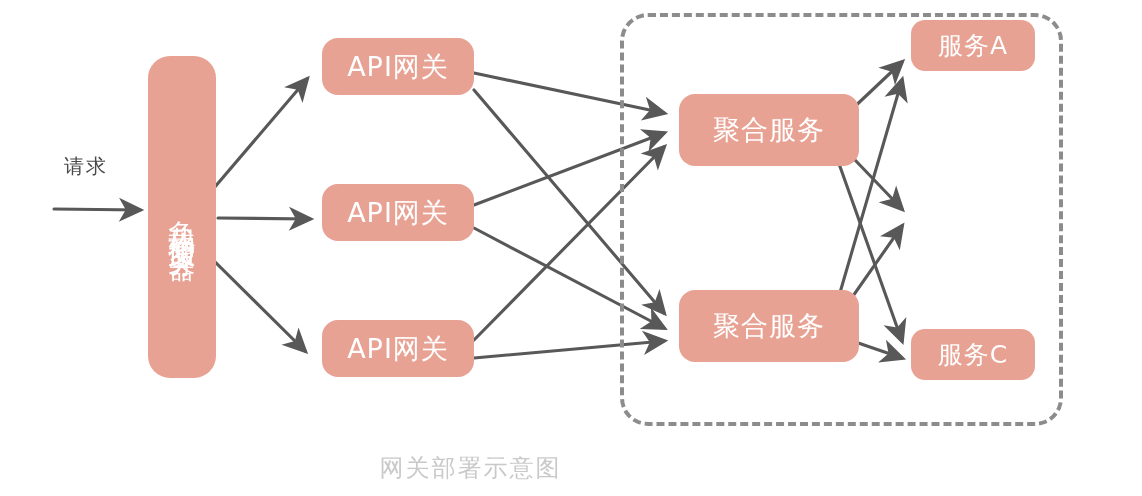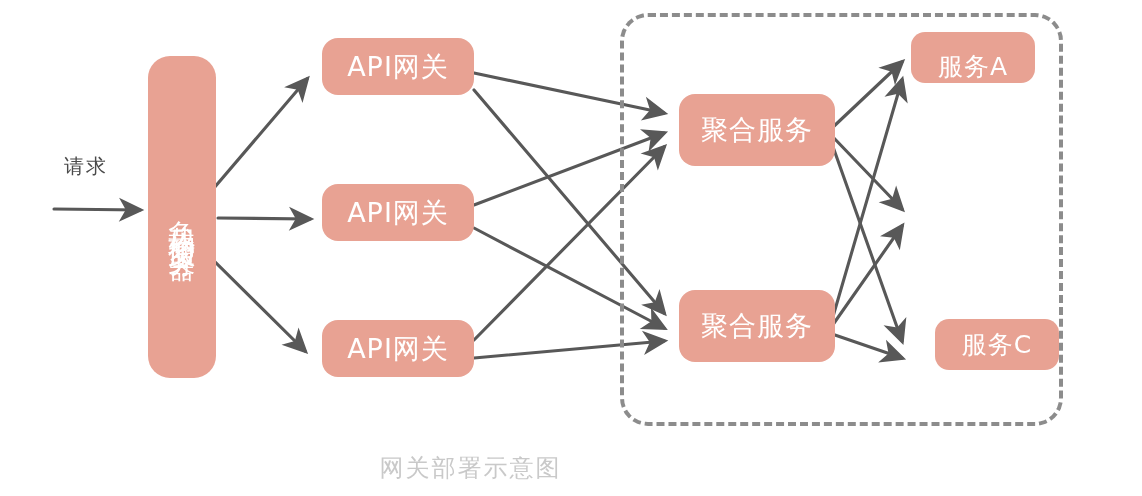--- a/index.html
+++ b/index.html
@@ -57,38 +57,38 @@
     height: 57px;
     font-size: 27px;
     border-radius: 16px;
   }
   .gw1 { top: 38px; }
   .gw2 { top: 184px; }
   .gw3 { top: 320px; }
 
   .node-agg {
     left: 679px;
-    width: 156px;
+    width: 180px;
     height: 72px;
     font-size: 27px;
     border-radius: 16px;
   }
   .agg1 { top: 94px; }
   .agg2 { top: 290px; }
 
   .node-svc {
     left: 911px;
     width: 124px;
     height: 51px;
     font-size: 25px;
     border-radius: 14px;
   }
-  .svc1 { top: 32px; align-items: flex-end; }
+  .svc1 { top: 20px; }
   .svc2 { top: 188px; }
-  .svc3 { top: 319px; margin-left: 24px; }
+  .svc3 { top: 329px; }
 
   .group-dashed {
     position: absolute;
     left: 620px;
     top: 13px;
     width: 443px;
     height: 413px;
     border: 4px dashed #8c8c8c;
     border-radius: 28px;
     box-sizing: border-box;

